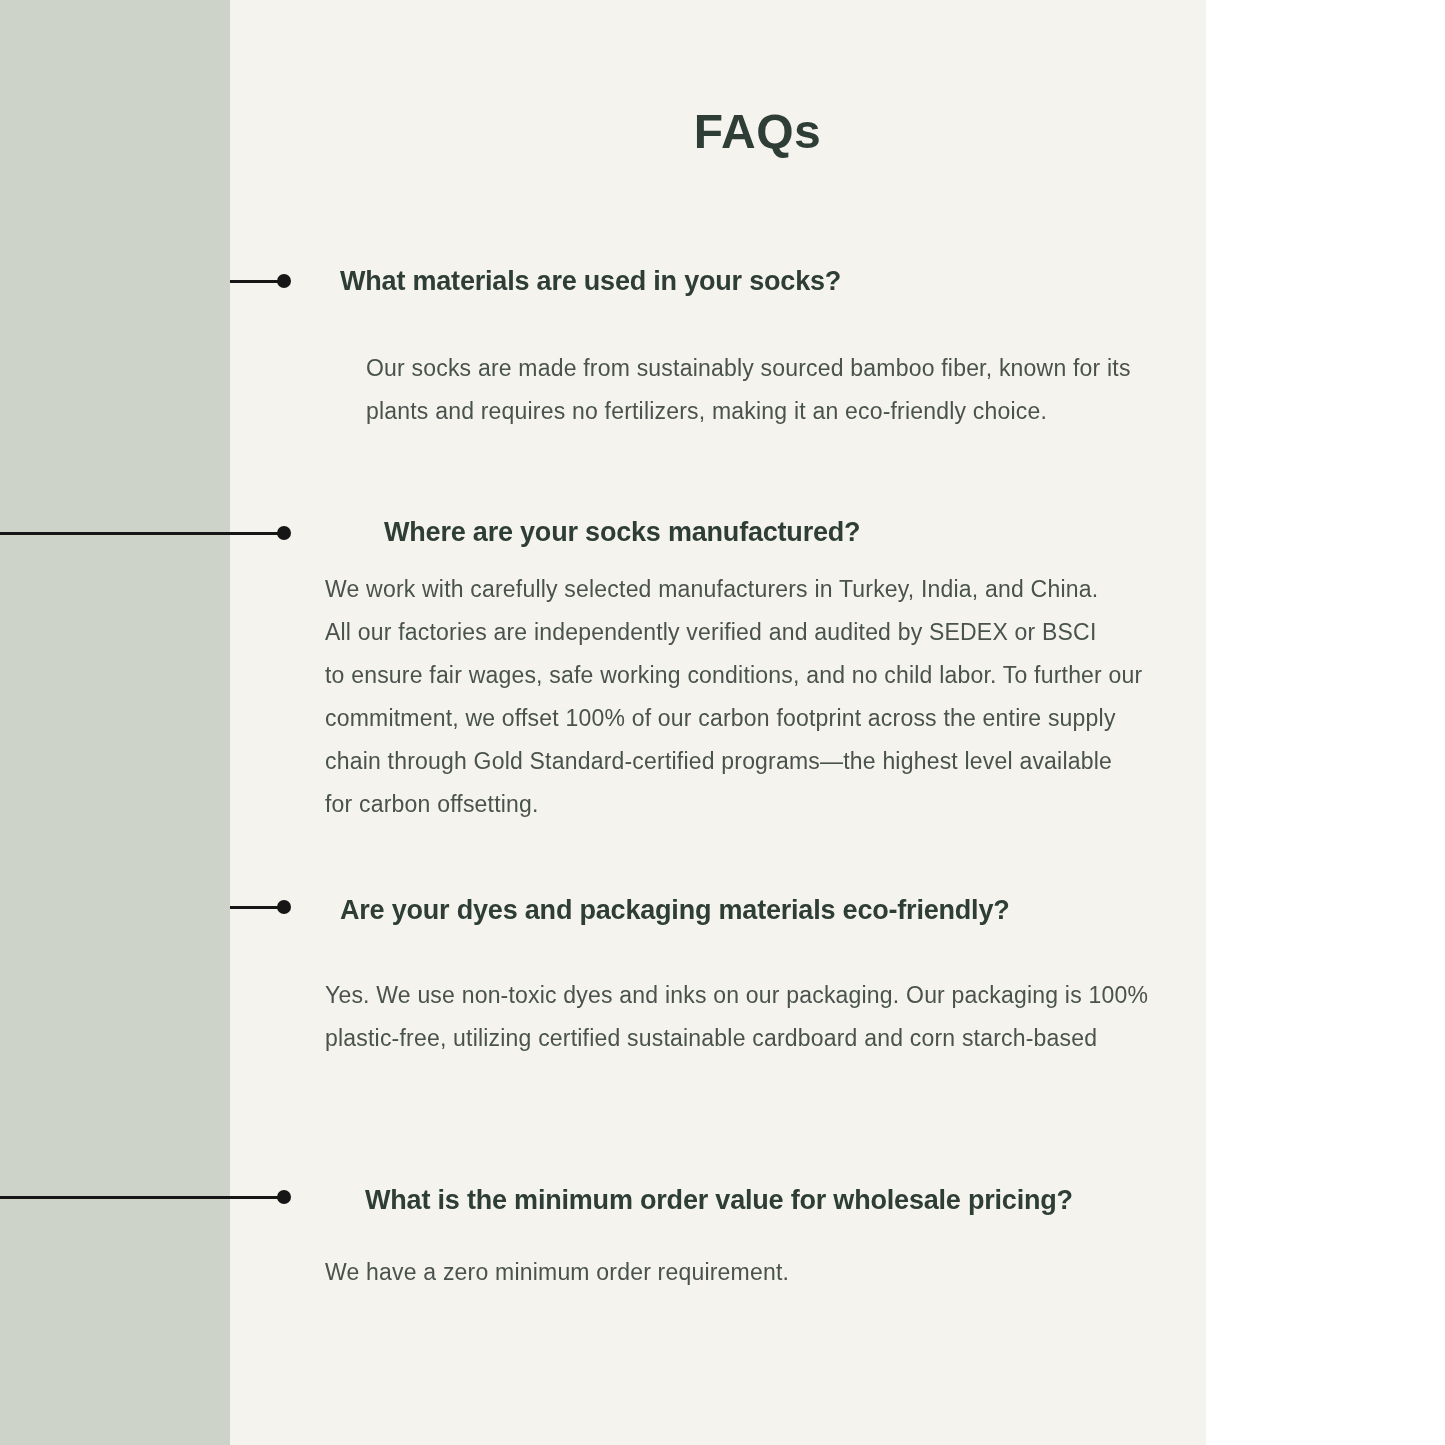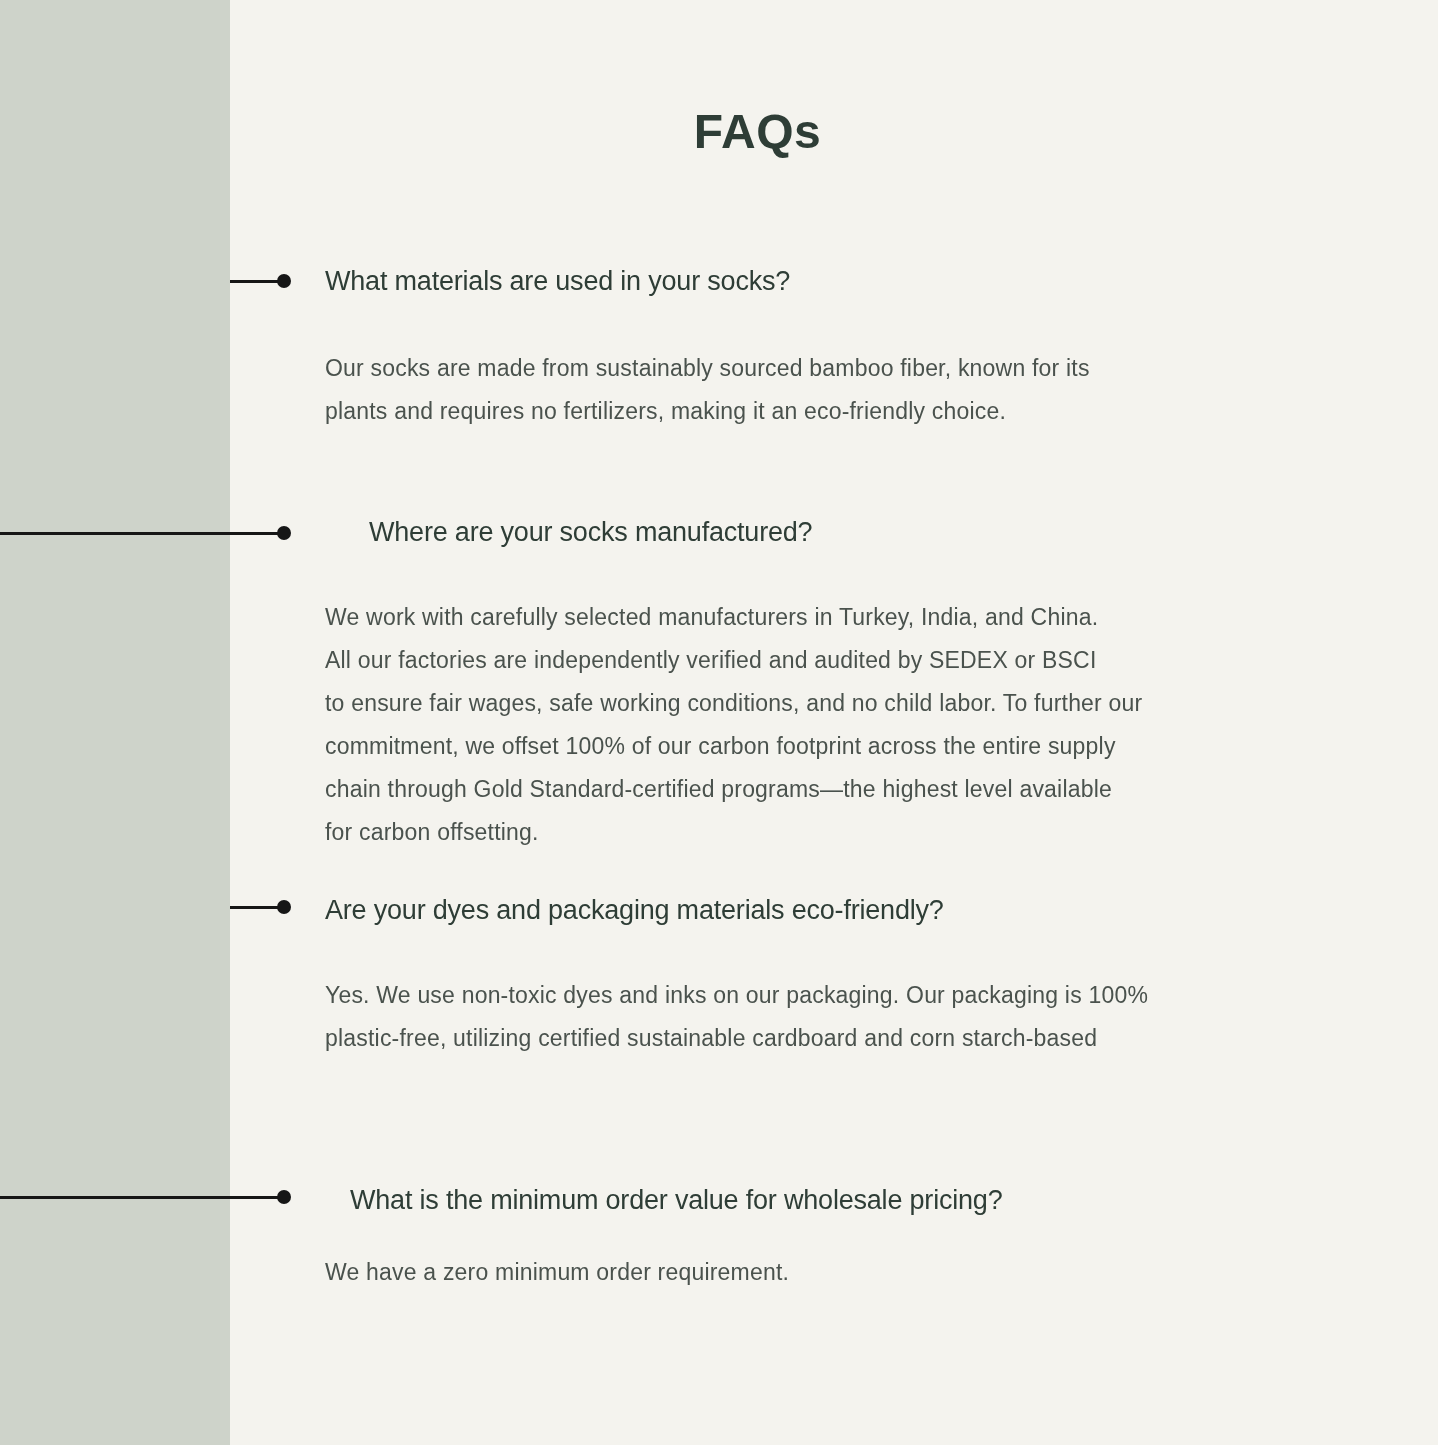--- a/index.html
+++ b/index.html
@@ -1,21 +1,21 @@
 <!DOCTYPE html>
 <html><head>
 <meta charset="utf-8">
 <style>
   * { margin: 0; padding: 0; box-sizing: border-box; }
   html, body { width: 1445px; height: 1445px; }
   body { font-family: "Liberation Sans", sans-serif; }
 
   .canvas {
     position: relative;
-    width: 1438px;
+    width: 1206px;
     height: 1445px;
     background: #f4f3ee;
     overflow: hidden;
   }
 
   .sidebar {
     position: absolute;
     left: 0; top: 0;
     width: 230px; height: 1445px;
     background: #ced3ca;
@@ -27,44 +27,44 @@
     width: 865px;
     text-align: center;
     font-size: 48px;
     font-weight: bold;
     letter-spacing: 0.5px;
     color: #2e3d36;
   }
 
   .question {
     position: absolute;
-    left: 325px;
+    left: 340px;
     font-size: 27px;
     line-height: 34px;
-    font-weight: normal;
+    font-weight: bold;
     letter-spacing: -0.2px;
     color: #2e3d36;
     white-space: nowrap;
   }
   .q1 { top: 264px; }
   .q2 { top: 515px; margin-left: 44px; }
   .q3 { top: 893px; text-align: right; }
   .q4 { top: 1183px; margin-left: 25px; }
 
   .answer {
     position: absolute;
     left: 325px;
     font-size: 23px;
     line-height: 43px;
     letter-spacing: 0.2px;
     color: #4a524d;
   }
   .answer .answer-line { white-space: nowrap; }
-  .a1 { top: 347px; }
-  .a2 { top: 596px; }
+  .a1 { top: 347px; margin-left: 41px; }
+  .a2 { top: 568px; }
   .a3 { top: 974px; }
   .a4 { top: 1251px; }
 
   .connector-line {
     position: absolute;
     height: 3px;
     background: #161616;
   }
   .c1 { left: 230px; width: 54px;  top: 280px; }
   .c2 { left: 0;     width: 284px; top: 532px; }

